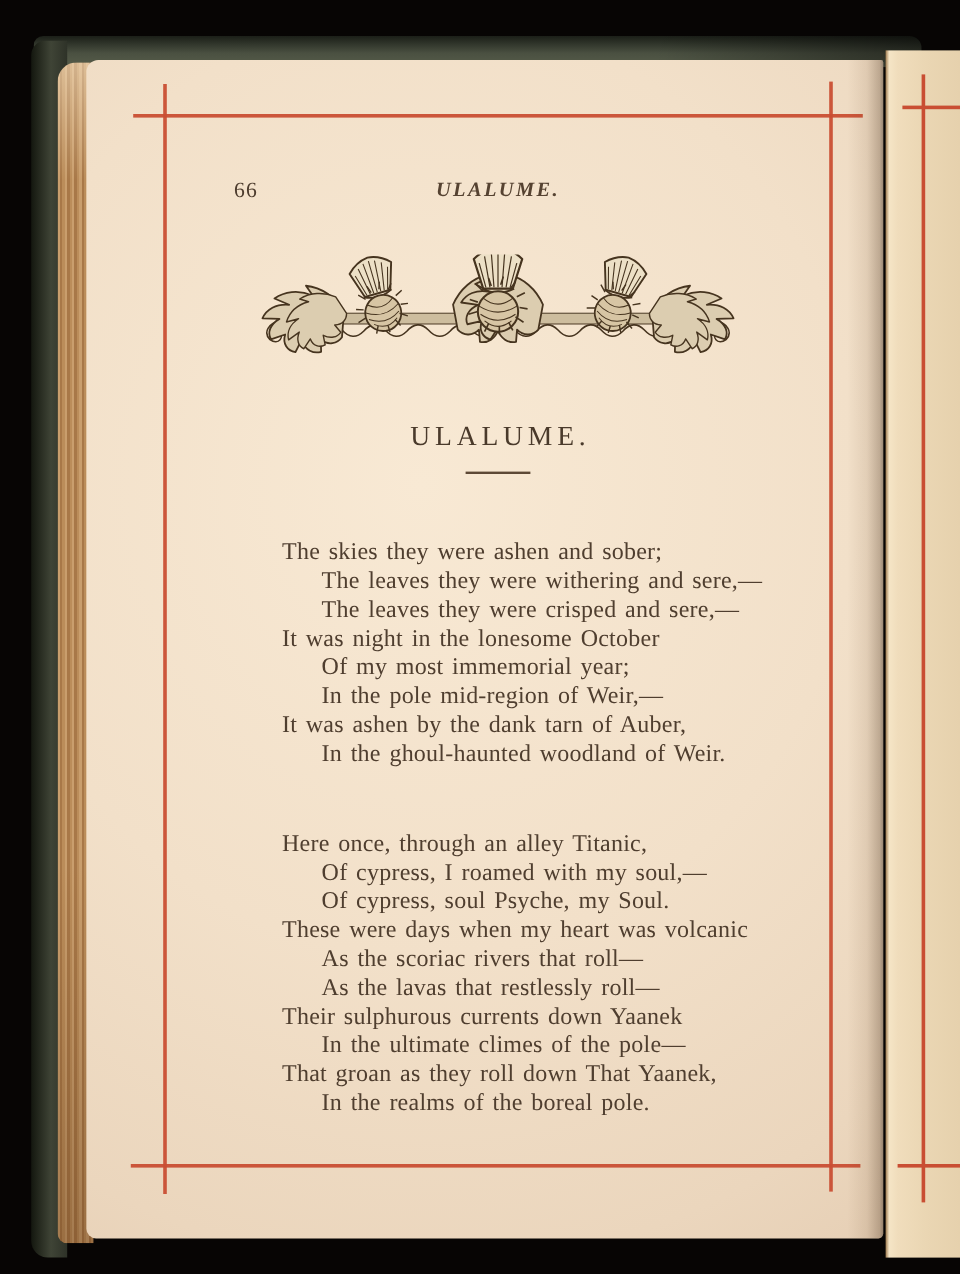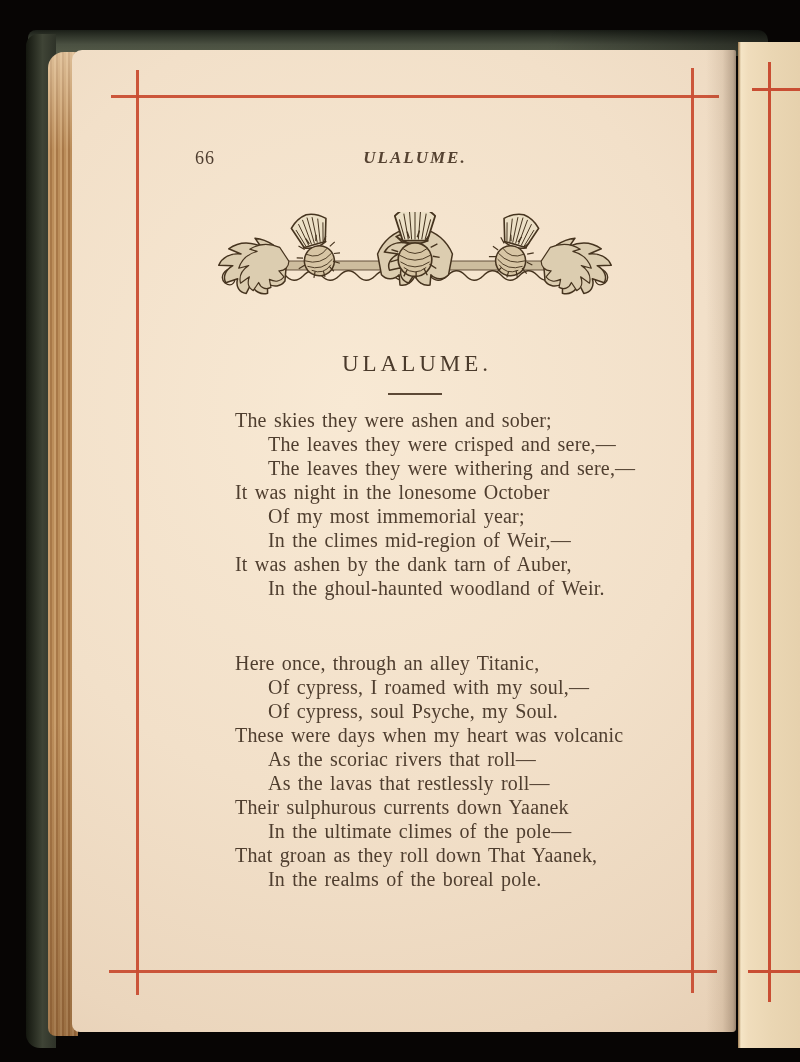--- a/index.html
+++ b/index.html
@@ -73,21 +73,21 @@
     text-align:center; font-size:23px; letter-spacing:4px; text-indent:4px;
     color:#4a3a2b;
   }
   .title-rule {
     position:absolute; left:50%; top:343px; width:54px; height:2px;
     margin-left:-27px; background:#5d4936;
   }
   .stanza {
     position:absolute; left:99px;
     font-size:20px; line-height:24px; color:#4f3e2f;
-    word-spacing:2px; letter-spacing:0.2px; white-space:nowrap;
+    word-spacing:2px; letter-spacing:0.2px; white-space:nowrap;margin-top:40px;
   }
   .stanza-1 { top:358px; }
   .stanza-2 { top:601px;font-family:Liberation Serif, serif; }
   .pline.indent { padding-left:33px; }
 </style>
 </head>
 <body>
 
 <div class="cover-top"></div>
 <div class="cover-left"></div>
@@ -127,25 +127,25 @@
       <use href="#thistle" transform="translate(103,44) rotate(-16)"></use>
       <use href="#thistle" transform="translate(200,42) scale(1.12)"></use>
       <use href="#thistle" transform="translate(297,44) rotate(16)"></use>
     </svg>
 
     <div class="poem-title">ULALUME.</div>
     <div class="title-rule"></div>
 
     <div class="stanza stanza-1">
       <div class="pline">The skies they were ashen and sober;</div>
+      <div class="pline indent">The leaves they were withering and sere,—</div>
       <div class="pline indent">The leaves they were crisped and sere,—</div>
-      <div class="pline indent">The leaves they were withering and sere,—</div>
       <div class="pline">It was night in the lonesome October</div>
       <div class="pline indent">Of my most immemorial year;</div>
-      <div class="pline indent">In the climes mid-region of Weir,—</div>
+      <div class="pline indent">In the pole mid-region of Weir,—</div>
       <div class="pline">It was ashen by the dank tarn of Auber,</div>
       <div class="pline indent">In the ghoul-haunted woodland of Weir.</div>
     </div>
 
     <div class="stanza stanza-2">
       <div class="pline">Here once, through an alley Titanic,</div>
       <div class="pline indent">Of cypress, I roamed with my soul,—</div>
       <div class="pline indent">Of cypress, soul Psyche, my Soul.</div>
       <div class="pline">These were days when my heart was volcanic</div>
       <div class="pline indent">As the scoriac rivers that roll—</div>

